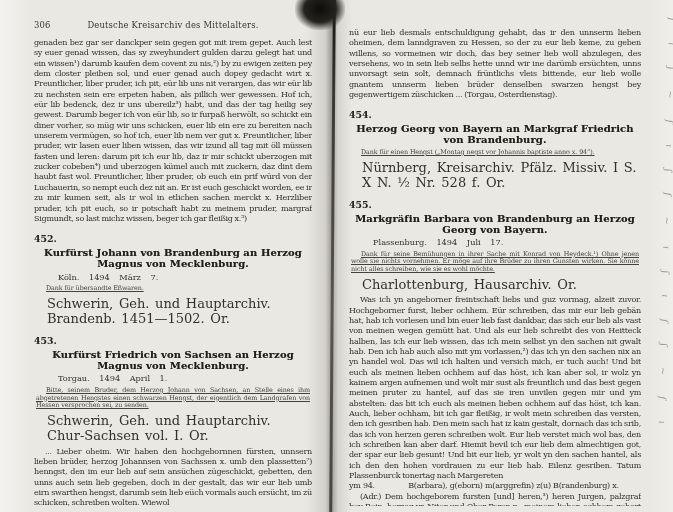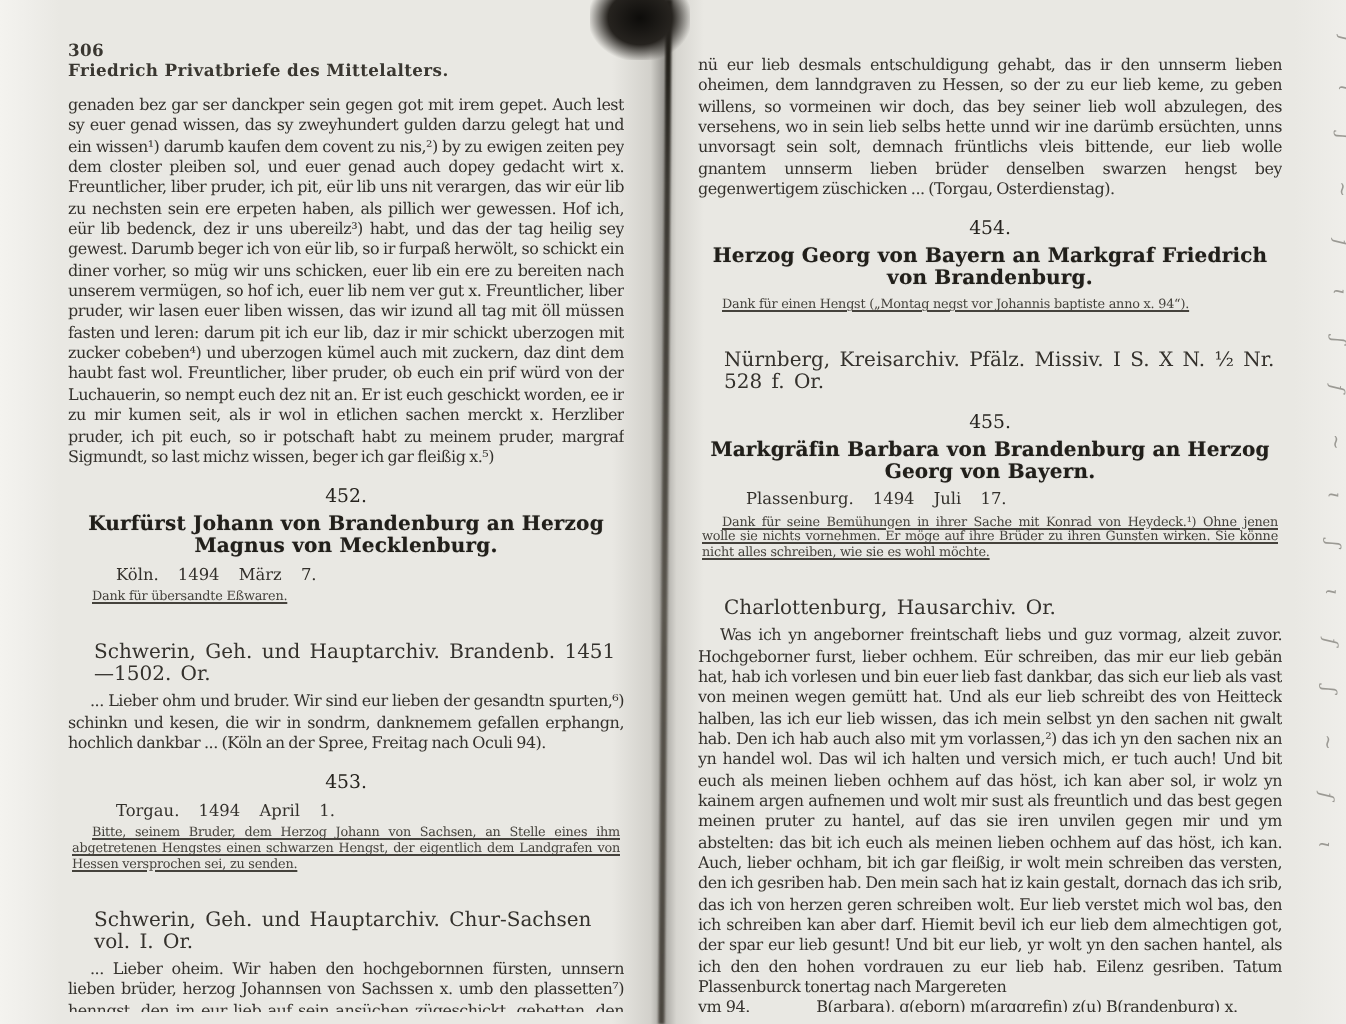--- a/index.html
+++ b/index.html
@@ -21,39 +21,39 @@
   .gutter-blob{position:absolute;left:295px;top:-12px;width:50px;height:42px;
     background:radial-gradient(ellipse at center,#0d0c0a 0%,#26231f 45%,rgba(38,35,31,0) 74%);}
   .margin-marks{position:absolute;right:1px;top:-6px;height:520px;
     writing-mode:vertical-rl;font-style:italic;font-size:9.5px;
     color:rgba(88,85,78,.55);letter-spacing:9px;transform:rotate(1.5deg);white-space:nowrap;}
 
   .page{position:absolute;top:20px;height:486px;overflow:hidden;}
   .page-left{left:34px;width:278px;}
   .page-right{left:349px;width:292px;}
 
-  .page-header{display:flex;align-items:flex-start;font-weight:bold;
-    font-size:8.4px;color:#3a3731;letter-spacing:.2px;flex-direction:column;}
+  .page-header{display:flex;align-items:center;font-weight:normal;
+    font-size:8.4px;color:#3a3731;letter-spacing:.2px;}
   .page-header .ttl{flex:1;text-align:center;}
   .pagenum{width:30px;}
   .pagenum.r{text-align:right;}
 
   .bodytext{font-size:8px;line-height:10.35px;text-align:justify;
     letter-spacing:-.25px;word-spacing:-.4px;color:#34312c;}
   .indent{text-indent:11px;}
 
   .section{margin-top:9px;}
-  .section-number{text-align:center;font-weight:normal;font-size:9.4px;color:#26231e;}
+  .section-number{font-weight:bold;font-size:9.4px;color:#26231e;}
   .section-title{text-align:center;font-weight:bold;font-size:10px;line-height:11px;
     color:#211f1a;letter-spacing:.1px;margin-top:3px;
     text-shadow:0 0 .4px rgba(30,28,24,.55);}
   .dateline{font-size:8.2px;padding-left:24px;margin-top:2.5px;word-spacing:7px;}
   .regest{font-size:6.4px;line-height:7.7px;text-align:justify;text-indent:10px;
     color:#45423c;margin-top:3.5px;letter-spacing:-.1px;padding:0 2px;text-decoration:underline;}
-  .archive{font-size:10px;margin-top:18px;padding-left:13px;word-spacing:1.5px;color:#34312c;}
+  .archive{font-size:13px;margin-top:3px;padding-left:13px;word-spacing:1.5px;color:#34312c;}
   .section .bodytext{margin-top:3.5px;}
 
   .fn-rule{width:42px;border:0;border-top:1px solid #57534b;margin:3px 0 2.5px 6px;}
 
   .sig-row{display:flex;font-size:8px;letter-spacing:-.25px;line-height:10.35px;color:#34312c;gap:25px;}
   .sig-row .sig{margin:0 auto;padding-right:14px;}
   .bottom-block{margin-top:4px;}
 </style>
 </head>
 <body>
@@ -61,37 +61,37 @@
 <div class="edge-left"></div>
 <div class="edge-right"></div>
 <div class="gutter"></div>
 <div class="gutter-line"></div>
 <div class="gutter-blob"></div>
 <div class="margin-marks">ʃ ſ ɩ ʃ ~ ſ ɩ ʃ ſ ~ ɩ ʃ ɩ ſ ʃ ~ ſ ɩ</div>
 
 <div class="page page-left">
   <div class="page-header">
     <span class="pagenum">306</span>
-    <span class="ttl">Friedrich Privatbriefe des Mittelalters.</span>
+    <span class="ttl">Deutsche Kreisarchiv des Mittelalters.</span>
     <span class="pagenum"></span>
   </div>
 
   <p class="bodytext" style="margin:8px 0 0;">genaden bez gar ser danckper sein gegen got mit irem gepet. Auch lest sy euer genad wissen, das sy zweyhundert gulden darzu gelegt hat und ein wissen¹) darumb kaufen dem covent zu nis,²) by zu ewigen zeiten pey dem closter pleiben sol, und euer genad auch dopey gedacht wirt x. Freuntlicher, liber pruder, ich pit, eür lib uns nit verargen, das wir eür lib zu nechsten sein ere erpeten haben, als pillich wer gewessen. Hof ich, eür lib bedenck, dez ir uns ubereilz³) habt, und das der tag heilig sey gewest. Darumb beger ich von eür lib, so ir furpaß herwölt, so schickt ein diner vorher, so müg wir uns schicken, euer lib ein ere zu bereiten nach unserem vermügen, so hof ich, euer lib nem ver gut x. Freuntlicher, liber pruder, wir lasen euer liben wissen, das wir izund all tag mit öll müssen fasten und leren: darum pit ich eur lib, daz ir mir schickt uberzogen mit zucker cobeben⁴) und uberzogen kümel auch mit zuckern, daz dint dem haubt fast wol. Freuntlicher, liber pruder, ob euch ein prif würd von der Luchauerin, so nempt euch dez nit an. Er ist euch geschickt worden, ee ir zu mir kumen seit, als ir wol in etlichen sachen merckt x. Herzliber pruder, ich pit euch, so ir potschaft habt zu meinem pruder, margraf Sigmundt, so last michz wissen, beger ich gar fleißig x.⁵)</p>
 
   <div class="section">
     <div class="section-number">452.</div>
     <div class="section-title">Kurfürst Johann von Brandenburg an Herzog Magnus von Mecklenburg.</div>
     <div class="dateline">Köln. 1494 März 7.</div>
     <div class="regest">Dank für übersandte Eßwaren.</div>
     <div class="archive">Schwerin, Geh. und Hauptarchiv. Brandenb. 1451—1502. Or.</div>
-    <p class="bodytext indent" style="margin:3.5px 0 0;">... Lieber ohm und bruder. Wir sind eur lieben der gesandtn spurten,⁶) schinkn und kesen, die wir in sondrm, danknemem gefallen erphangn, hochlich dankbar ... (Köln an der Spree, Freitag nach Oculi 94).</p>
   </div>
 
   <div class="section">
     <div class="section-number">453.</div>
+    <div class="section-title">Kurfürst Friedrich von Sachsen an Herzog Magnus von Mecklenburg.</div>
     <div class="dateline">Torgau. 1494 April 1.</div>
     <div class="regest">Bitte, seinem Bruder, dem Herzog Johann von Sachsen, an Stelle eines ihm abgetretenen Hengstes einen schwarzen Hengst, der eigentlich dem Landgrafen von Hessen versprochen sei, zu senden.</div>
     <div class="archive">Schwerin, Geh. und Hauptarchiv. Chur-Sachsen vol. I. Or.</div>
     <p class="bodytext indent" style="margin:3.5px 0 0;">... Lieber oheim. Wir haben den hochgebornnen fürsten, unnsern lieben brüder, herzog Johannsen von Sachssen x. umb den plassetten⁷) henngst, den im eur lieb auf sein ansüchen zügeschickt, gebetten, den unns auch sein lieb gegeben, doch in der gestalt, das wir eur lieb umb eirn swarthen hengst, darumb sein lieb eüch vormals auch ersücht, im zü schicken, schreiben wolten. Wiewol</p>
   </div>
 
   <div class="bottom-block">
     <hr class="fn-rule">
 
   </div>

